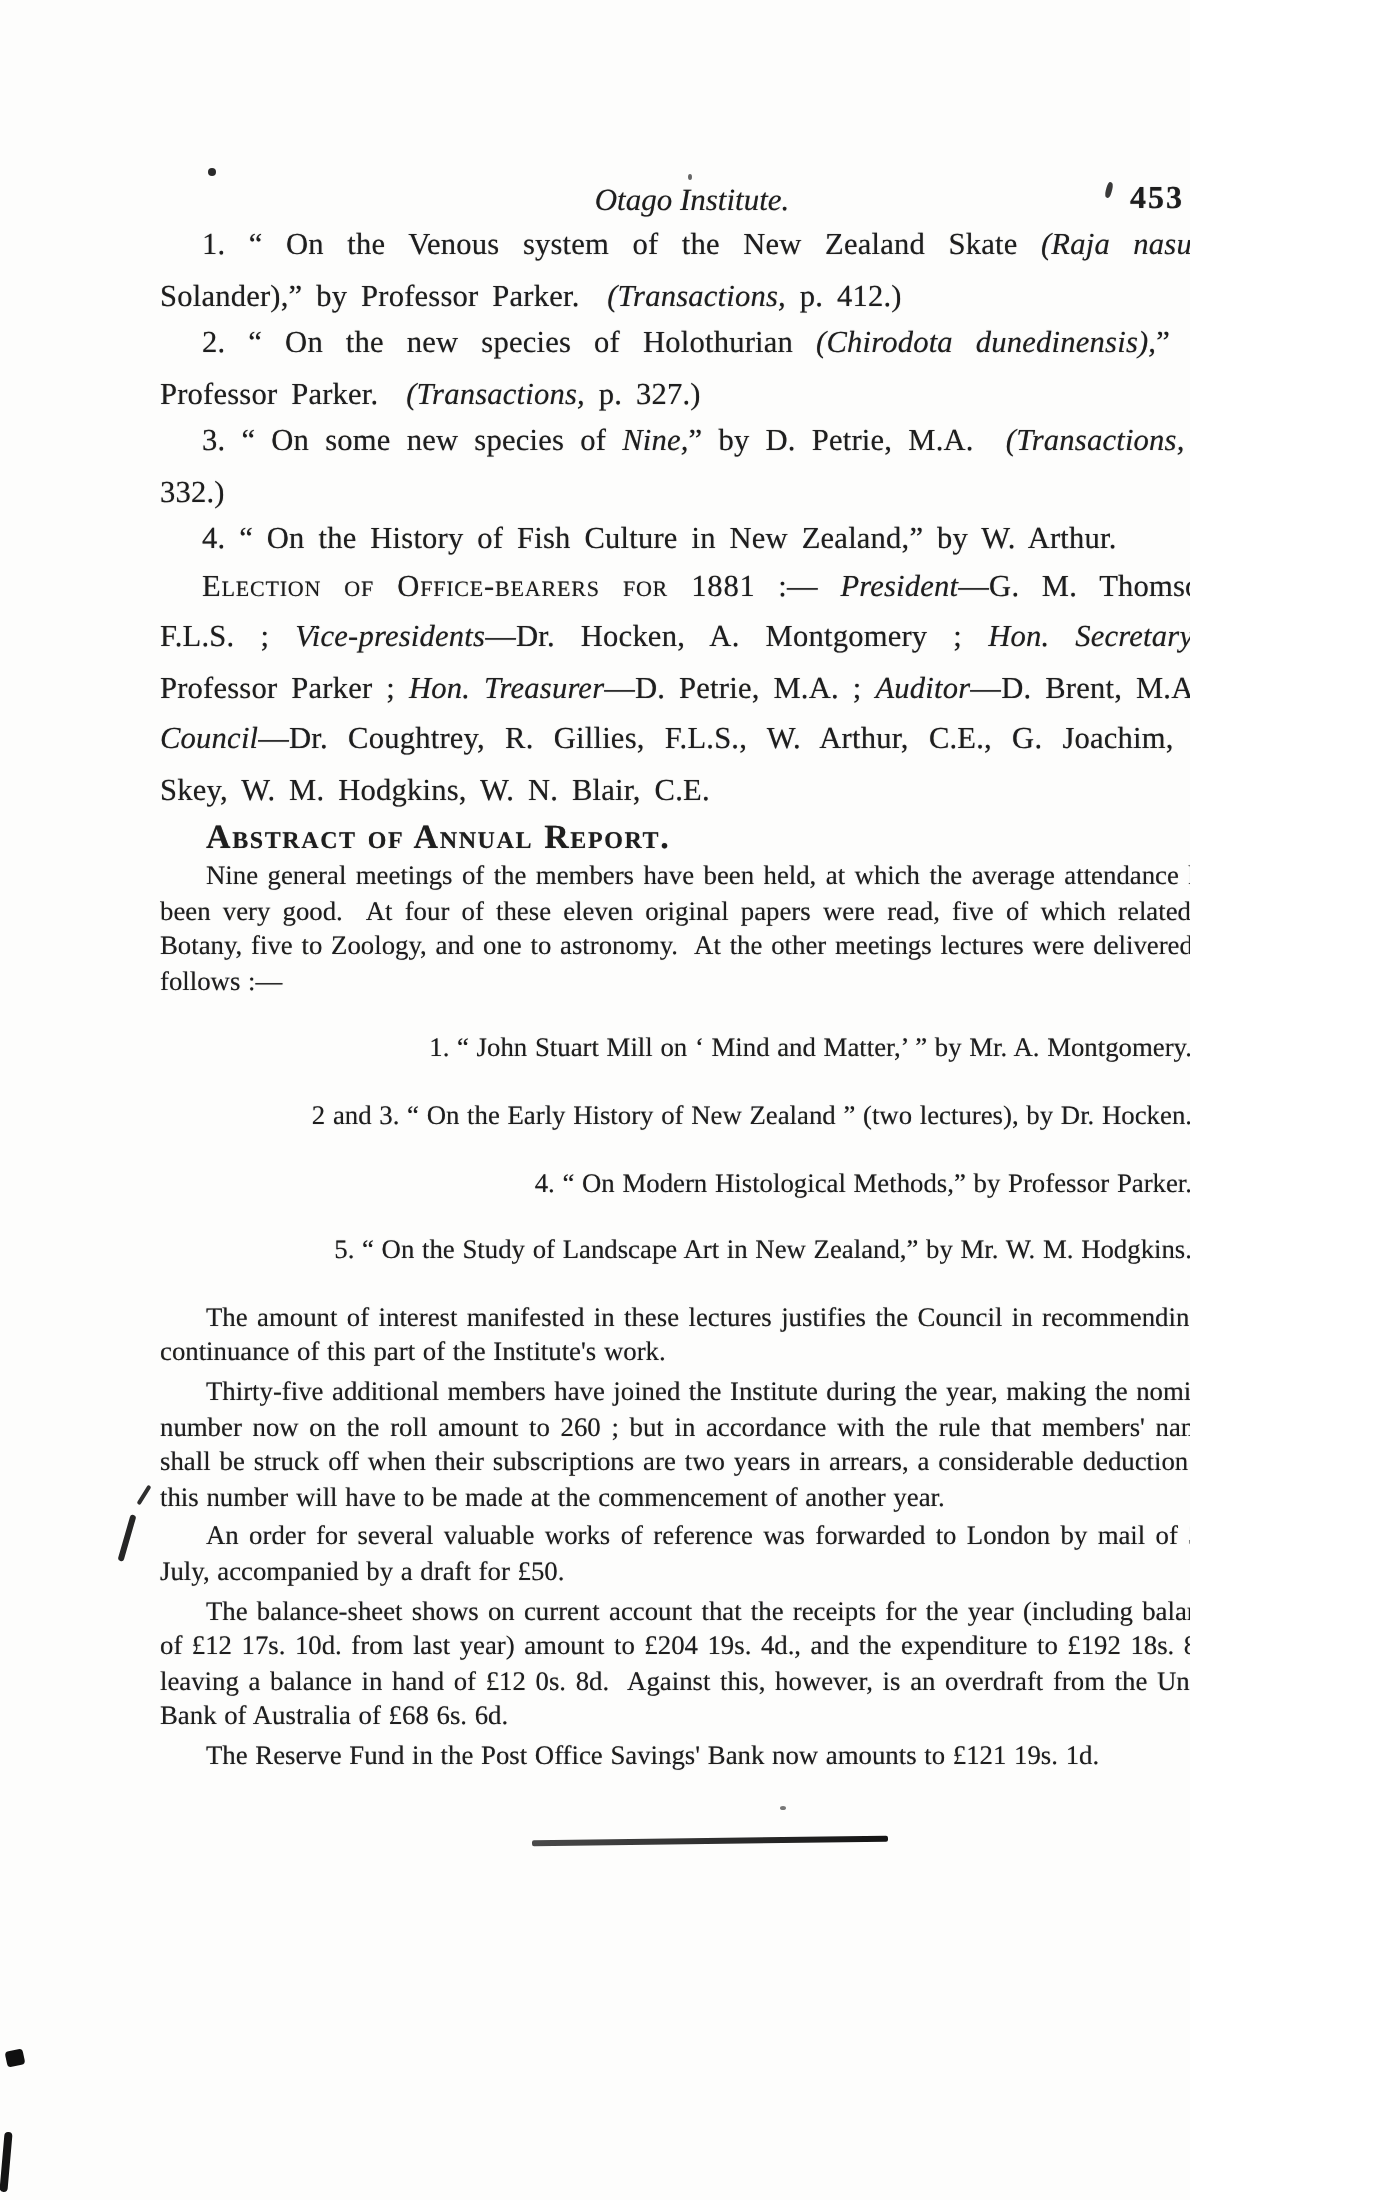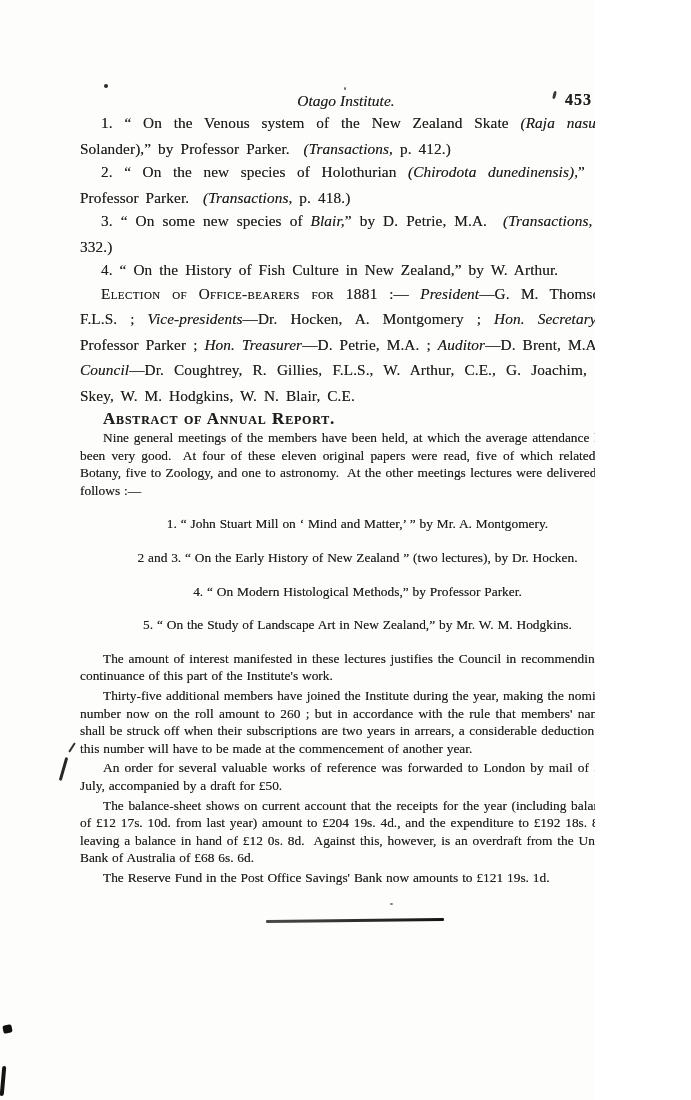--- a/index.html
+++ b/index.html
@@ -37,21 +37,21 @@
   
   .abstract { font-size:13.4px; line-height:17.6px; word-spacing:0.5px; }
   .abstract-heading {
     margin:-8px 0 0 0; text-align:center;
     font-size:17px; font-weight:700; line-height:17px;
     font-variant:small-caps; letter-spacing:0.8px;
     text-shadow:0 0 0.4px rgba(0,0,0,0.6);
   }
   .abstract p { margin:2px 0 0 0; text-indent:23px; text-align:justify;
                 text-shadow:0 0 0.4px rgba(0,0,0,0.5); }
-  .abstract p.line { text-align:center; margin:16px; }
+  .abstract p.line { text-align:right; margin:16px; }
   
   .divider {
     position:absolute; left:266px; top:919px; width:178px; height:2.5px;
     background:linear-gradient(to right,#4a4a4a,#141414);
     border-radius:1px;
     transform:rotate(-0.7deg);
   }
   
   .art { position:absolute; }
 </style>
@@ -62,22 +62,22 @@
 
   <div class="content">
 
     <div class="header-row">
       <span class="header-title">Otago Institute.</span>
       <span class="page-number">453</span>
     </div>
 
     <div class="main">
       <p><span>1. “ On the Venous system of the New Zealand Skate </span><span class="it">(Raja&nbsp;nasuta,</span><span> Solander),” by Professor Parker.&nbsp;&nbsp;</span><span class="it">(Transactions,</span><span> p. 412.)</span></p>
-      <p><span>2. “ On the new species of Holothurian </span><span class="it">(Chirodota dunedinensis),</span><span>” by Professor Parker.&nbsp;&nbsp;</span><span class="it">(Transactions,</span><span> p. 418.)</span></p>
-      <p><span>3. “ On some new species of </span><span class="it">Blair,</span><span>” by D. Petrie, M.A.&nbsp;&nbsp;</span><span class="it">(Transactions,</span><span> p. 332.)</span></p>
+      <p><span>2. “ On the new species of Holothurian </span><span class="it">(Chirodota dunedinensis),</span><span>” by Professor Parker.&nbsp;&nbsp;</span><span class="it">(Transactions,</span><span> p. 327.)</span></p>
+      <p><span>3. “ On some new species of </span><span class="it">Nine,</span><span>” by D. Petrie, M.A.&nbsp;&nbsp;</span><span class="it">(Transactions,</span><span> p. 332.)</span></p>
       <p><span>4. “ On the History of Fish Culture in New Zealand,” by W. Arthur.</span></p>
       <p><span class="sc">Election of Office-bearers for 1881</span><span> :— </span><span class="it">President</span><span>—G. M. Thomson, F.L.S. ; </span><span class="it">Vice-presidents</span><span>—Dr. Hocken, A. Montgomery ; </span><span class="it">Hon. Secretary</span><span>—Professor Parker ; </span><span class="it">Hon. Treasurer</span><span>—D. Petrie, M.A. ; </span><span class="it">Auditor</span><span>—D. Brent, M.A. ; </span><span class="it">Council</span><span>—Dr. Coughtrey, R. Gillies, F.L.S., W. Arthur, C.E., G. Joachim, H. Skey, W. M. Hodgkins, W. N. Blair, C.E.</span></p>
     </div>
 
     <div class="abstract">
       <p class="abstract-heading">Abstract of Annual Report.</p>
       <p><span>Nine general meetings of the members have been held, at which the average attendance has been very good.&nbsp; At four of these eleven original papers were read, five of which related to Botany, five to Zoology, and one to astronomy.&nbsp; At the other meetings lectures were delivered as follows :—</span></p>
       <p class="line"><span>1. “ John Stuart Mill on ‘ Mind and Matter,’ ” by Mr. A. Montgomery.</span></p>
       <p class="line"><span>2 and 3. “ On the Early History of New Zealand ” (two lectures), by Dr. Hocken.</span></p>
       <p class="line"><span>4. “ On Modern Histological Methods,” by Professor Parker.</span></p>

